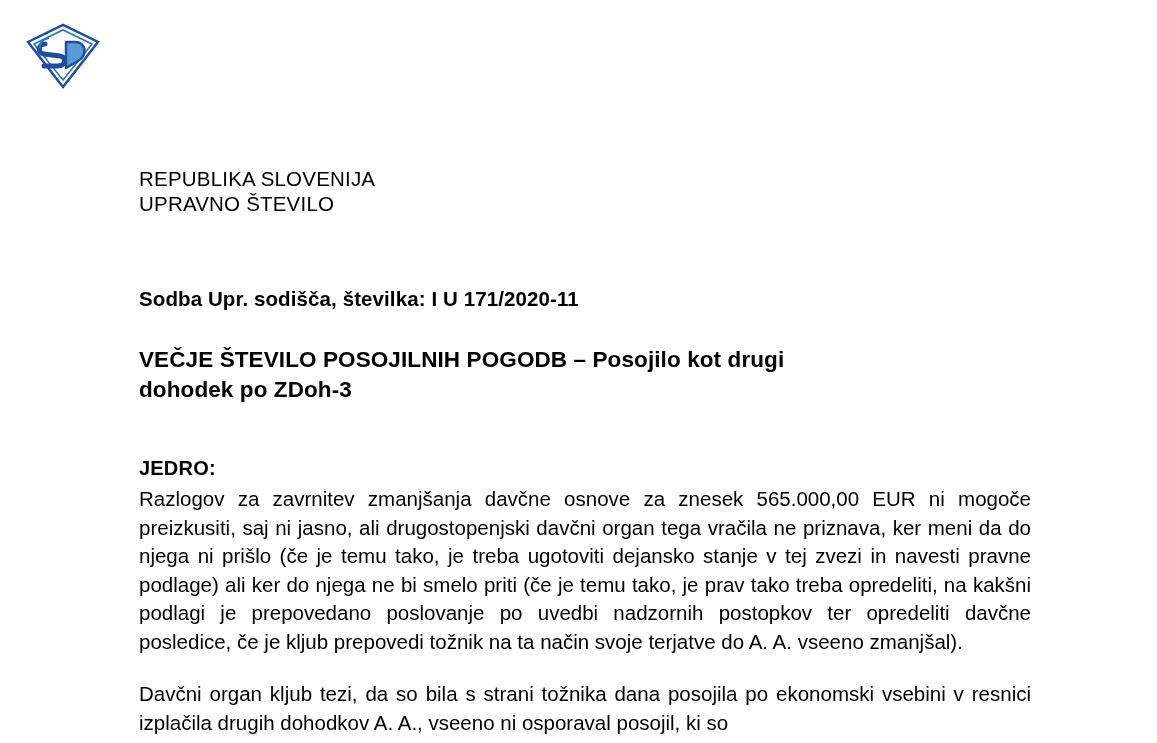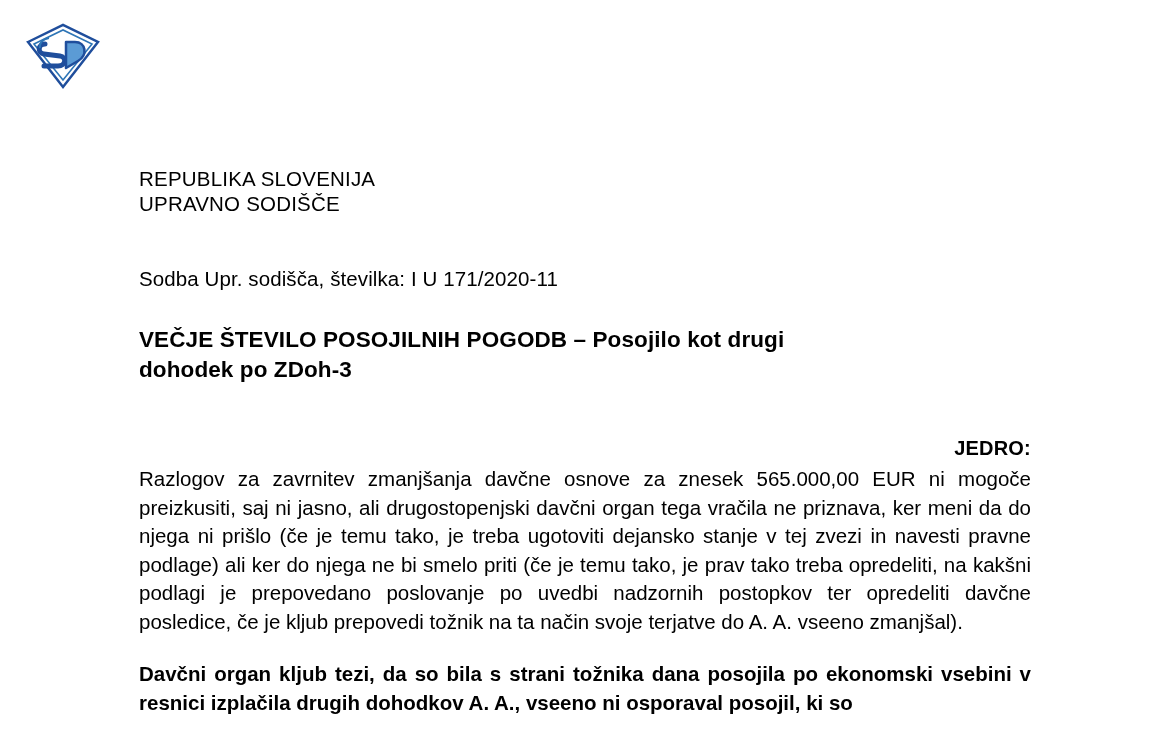--- a/index.html
+++ b/index.html
@@ -42,21 +42,22 @@
   }
 
   .court-line {
     font-size: 20.5px;
     line-height: 25px;
     letter-spacing: 0.2px;
     white-space: nowrap;
   }
 
   .meta-block {
-    margin-top: 50px;
+    margin-top: 70px;
+    font-weight: bold;
   }
   .meta-line {
     font-size: 20.5px;
     line-height: 25px;
     letter-spacing: 0.1px;
     white-space: nowrap;
   }
 
   .doc-title {
     margin-top: 34px;
@@ -65,33 +66,31 @@
     font-weight: bold;
     line-height: 30px;
     letter-spacing: 0.1px;
   }
 
   .section-label {
     margin-top: 52px;
     font-size: 20px;
     font-weight: bold;
     letter-spacing: 0.2px;
-    text-align: right;
   }
 
   .para {
     font-size: 20.5px;
     line-height: 28.5px;
     text-align: justify;
     text-justify: inter-word;
     margin: 0;
   }
   .para + .para {
     margin-top: 24px;
-    font-weight: bold;
   }
   .para-first {
     margin-top: 5px;
   }
 </style>
 </head>
 <body>
 
 <div class="page">
 
@@ -105,21 +104,21 @@
 
       <path d="M44 20 L53 20 C64 20 66 33 56 39 L44 46 Z" fill="#5b9bd5" stroke="#1f4e9c" stroke-width="2.5" stroke-linejoin="round"></path>
       <path d="M27 16 C20 17 17 22 18 26" fill="none" stroke="#2e75b6" stroke-width="2"></path>
     </svg>
   </div>
 
   <div class="doc">
 
     <div>
       <div class="court-line">REPUBLIKA SLOVENIJA</div>
-      <div class="court-line">UPRAVNO SODIŠČE</div>
+      <div class="court-line">UPRAVNO ŠTEVILO</div>
     </div>
 
     <div class="meta-block">
       <div class="meta-line">Sodba Upr. sodišča, številka: I U 171/2020-11</div>
     </div>
 
     <div class="doc-title">
       <div>VEČJE ŠTEVILO POSOJILNIH POGODB – Posojilo kot drugi</div>
       <div>dohodek po ZDoh-3</div>
     </div>

